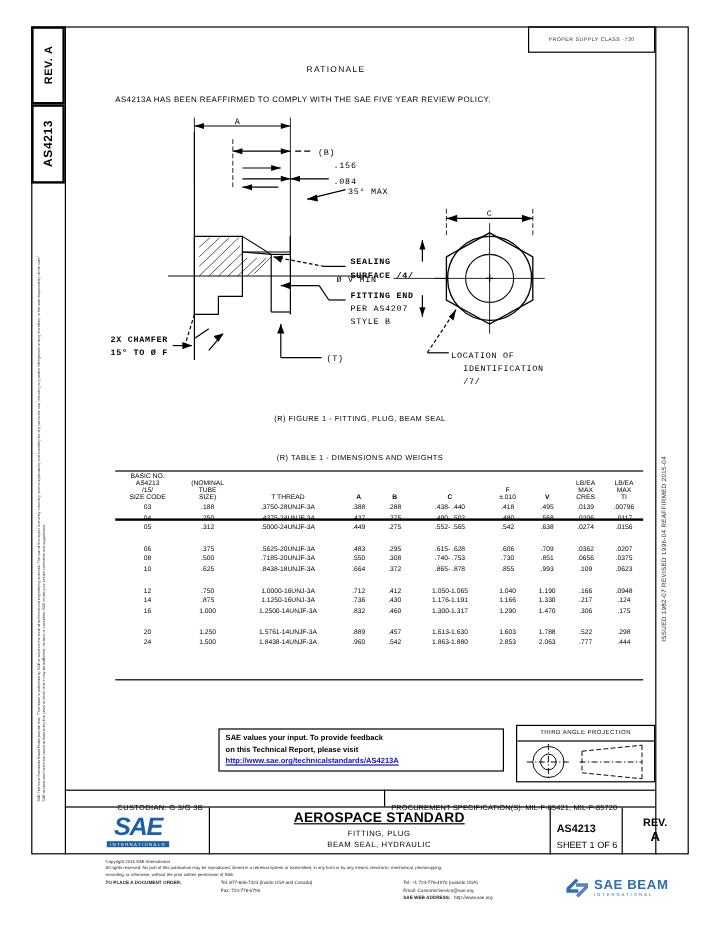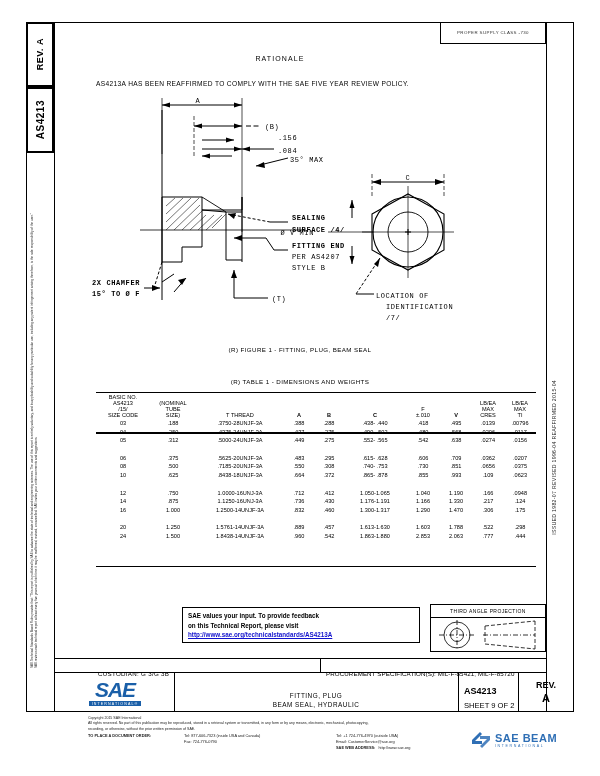--- a/index.html
+++ b/index.html
@@ -425,33 +425,36 @@
     <span style="font-size:6.2px;letter-spacing:.1px;">PROCUREMENT SPECIFICATION(S): MIL-F-85421, MIL-F-85720</span>
   </div>
   <div class="ln" style="left:54px;top:672px;width:492px;height:1px;"></div>
 
   <div class="abs ctr" style="left:56px;top:673px;width:118px;height:39px;flex-direction:column;">
     <div style="font-size:21px;font-weight:bold;letter-spacing:-1px;color:#1a5fa8;font-style:italic;line-height:21px;">SAE</div>
     <div style="font-size:3.6px;letter-spacing:1.1px;color:#1a5fa8;background:#1a5fa8;color:#fff;padding:0.5px 3px;margin-top:1px;">INTERNATIONAL®</div>
   </div>
   <div class="ln" style="left:174px;top:673px;width:1px;height:39px;"></div>
 
+  <div class="abs ctr" style="left:176px;top:675px;width:280px;height:14px;">
+    <span style="font-size:11.5px;font-weight:bold;letter-spacing:.2px;text-decoration:underline;">AEROSPACE STANDARD</span>
+  </div>
   <div class="abs ctr" style="left:176px;top:691px;width:280px;height:9px;">
     <span style="font-size:6.4px;letter-spacing:.5px;">FITTING, PLUG</span>
   </div>
   <div class="abs ctr" style="left:176px;top:700px;width:280px;height:9px;">
     <span style="font-size:6.4px;letter-spacing:.5px;">BEAM SEAL, HYDRAULIC</span>
   </div>
   <div class="ln" style="left:458px;top:673px;width:1px;height:39px;"></div>
 
   <div class="abs" style="left:464px;top:680px;">
     <span style="font-size:9px;font-weight:bold;">AS4213</span>
   </div>
   <div class="abs" style="left:464px;top:694px;">
-    <span style="font-size:7.6px;">SHEET 9 OF 2</span>
+    <span style="font-size:7.6px;">SHEET 1 OF 6</span>
   </div>
   <div class="ln" style="left:518px;top:673px;width:1px;height:39px;"></div>
 
   <div class="abs ctr" style="left:519px;top:679px;width:54px;height:11px;">
     <span style="font-size:9px;font-weight:bold;">REV.</span>
   </div>
   <div class="abs ctr" style="left:519px;top:692px;width:54px;height:12px;">
     <span style="font-size:11px;font-weight:bold;">A</span>
   </div>
 

